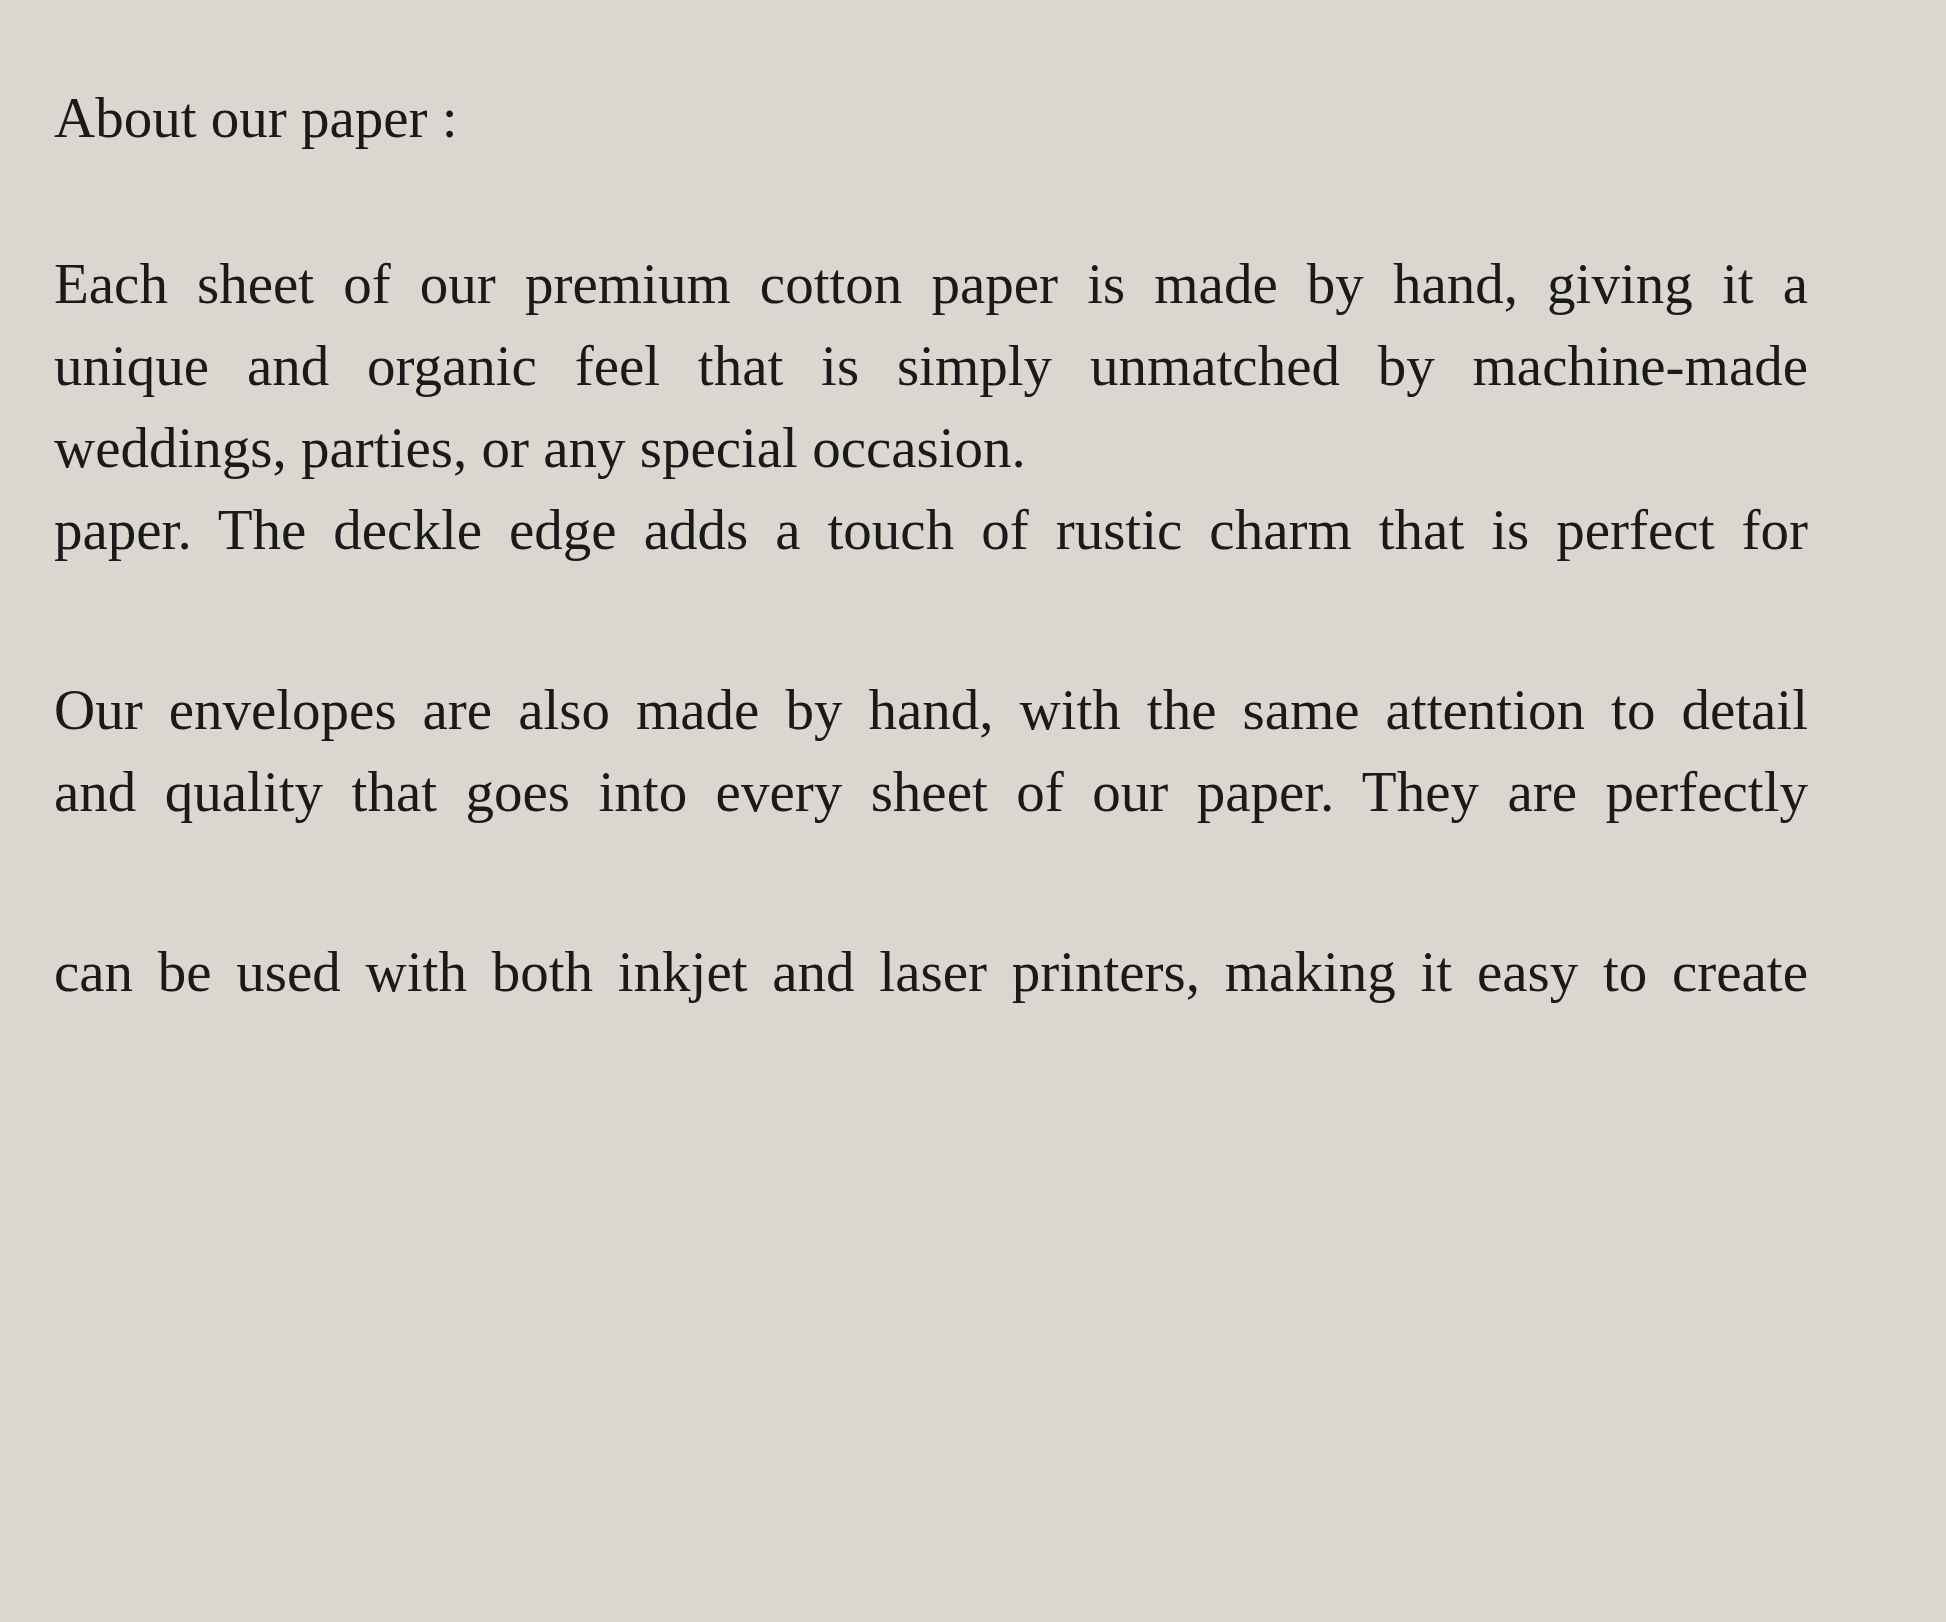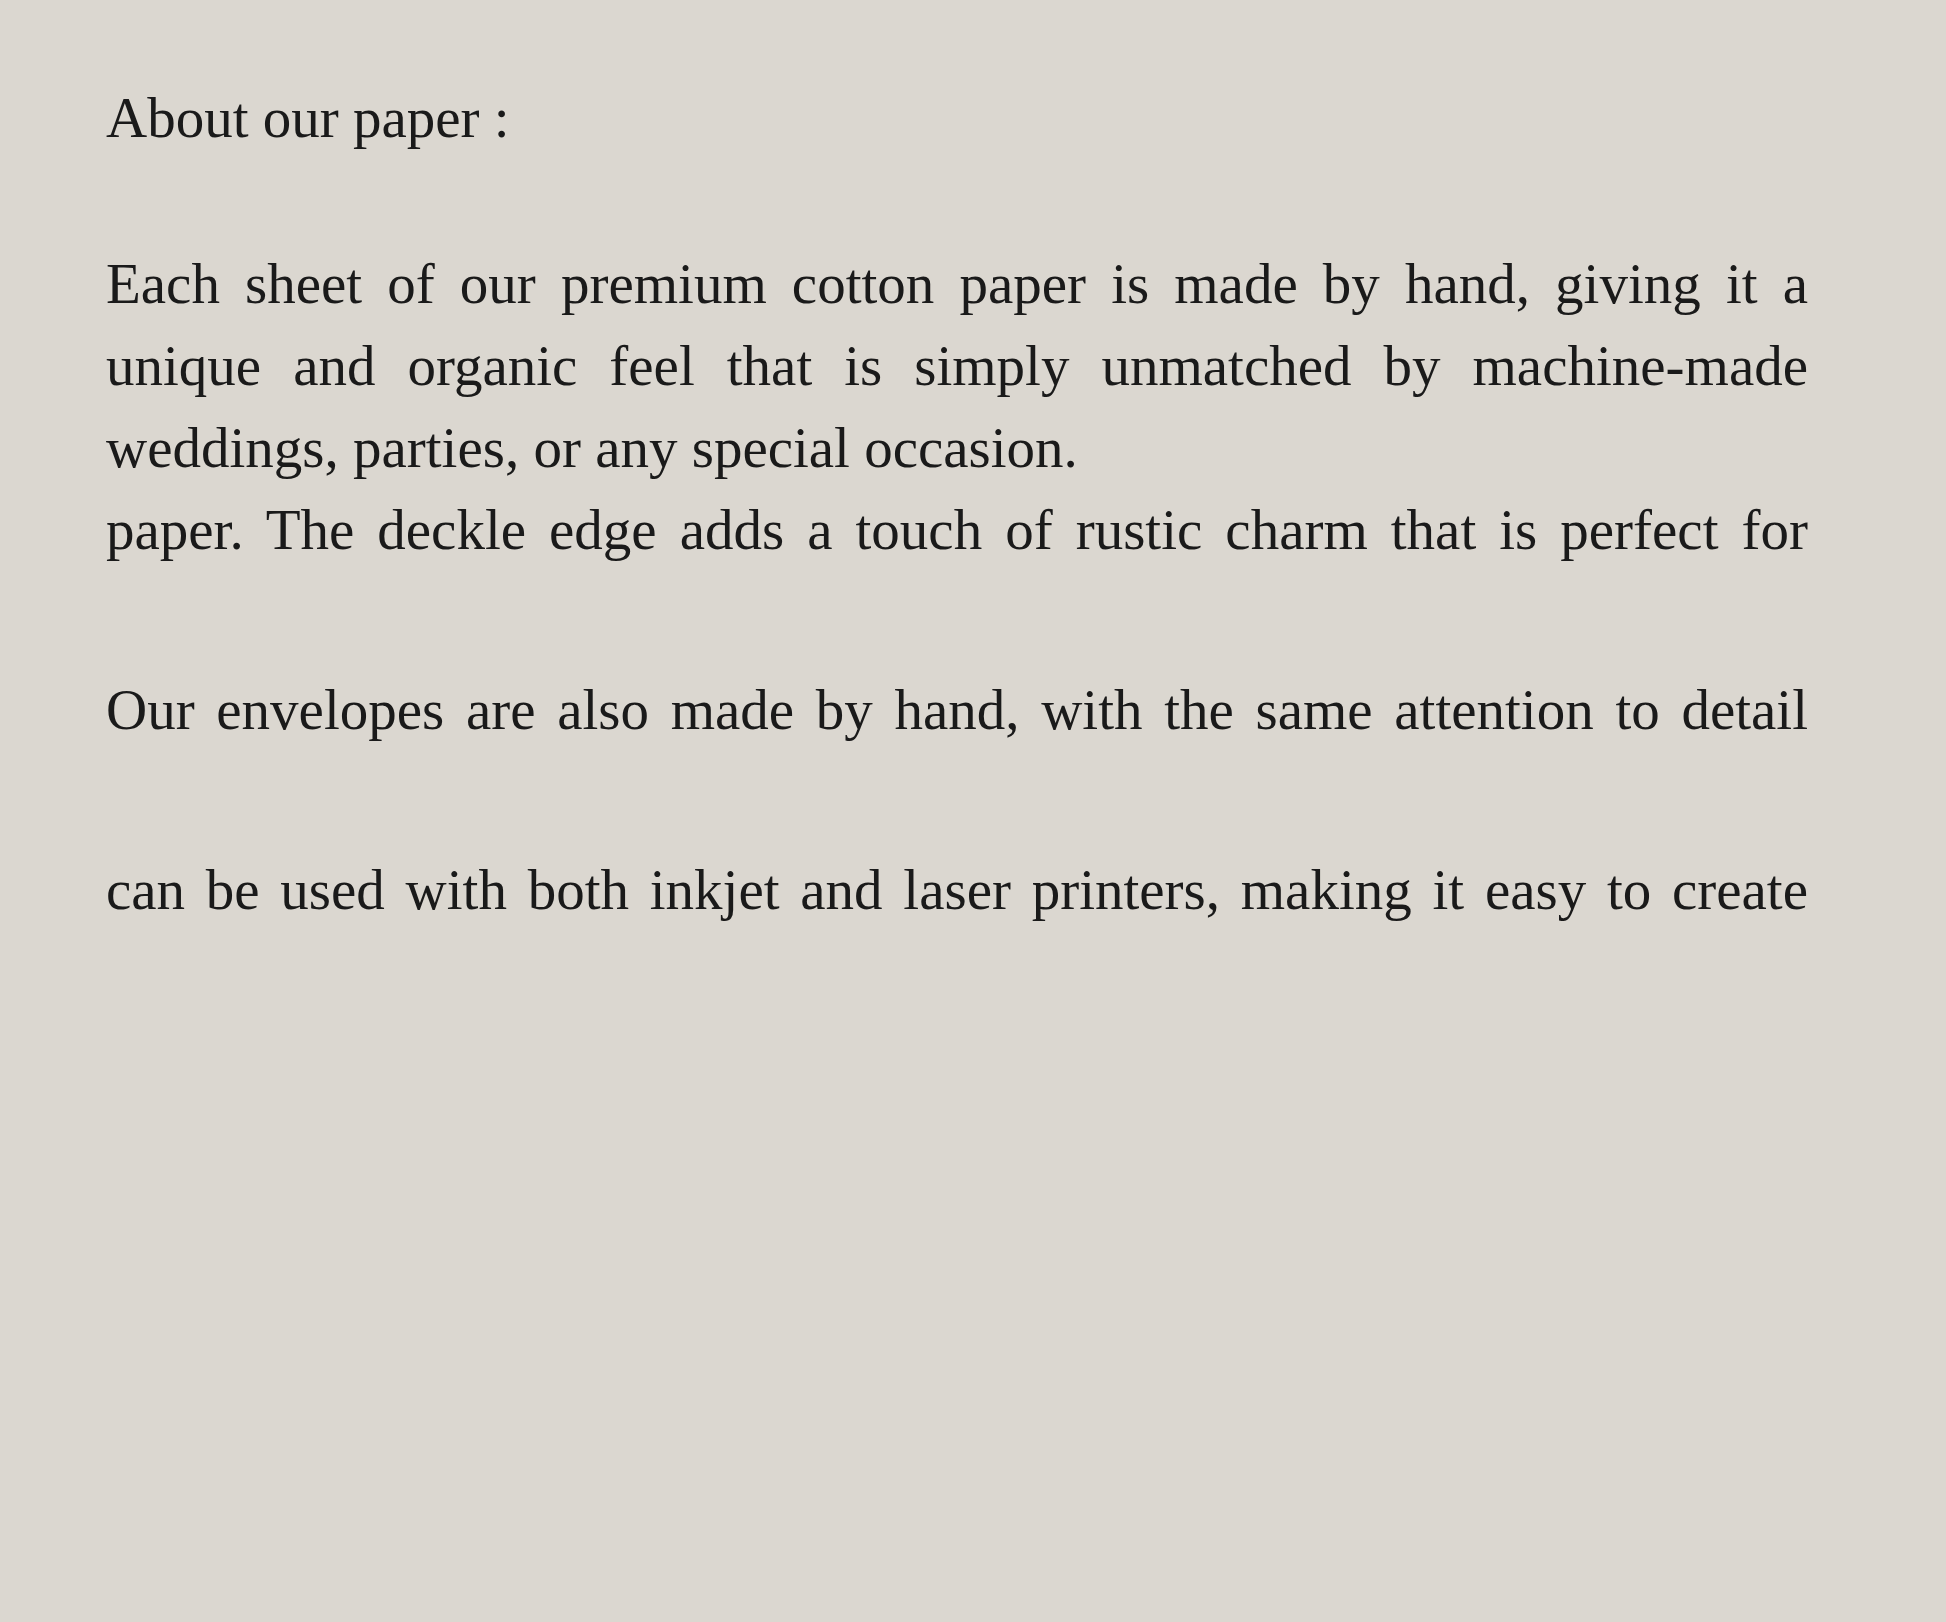--- a/index.html
+++ b/index.html
@@ -5,21 +5,21 @@
   html, body { margin: 0; padding: 0; }
   .page {
     position: relative;
     width: 1946px;
     height: 1622px;
     box-sizing: border-box;
     background: #dbd7d0;
     color: #1a1a1a;
     font-family: "Liberation Serif", serif;
     font-size: 57px;
-    padding: 77px 122px 0 106px;
+    padding: 77px 122px 0 54px;
     overflow: hidden;
   }
   .heading {
     line-height: 82px;
     white-space: pre;
     margin: 0 0 84px 0;
   }
   .para {
     margin: 0 16px 98px 0;
   }
@@ -44,19 +44,20 @@
 
   <div class="para">
     <span class="line">Each sheet of our premium cotton paper is made by hand, giving it a</span>
     <span class="line">unique and organic feel that is simply unmatched by machine-made</span>
     <span class="line last">weddings, parties, or any special occasion.</span>
     <span class="line">paper. The deckle edge adds a touch of rustic charm that is perfect for</span>
   </div>
 
   <div class="para">
     <span class="line">Our envelopes are also made by hand, with the same attention to detail</span>
+    <span class="line">and quality that goes into every sheet of our paper. They are perfectly</span>
   </div>
 
   <div class="para">
     <span class="line">can be used with both inkjet and laser printers, making it easy to create</span>
   </div>
 
 </div>
 
 </body></html>

